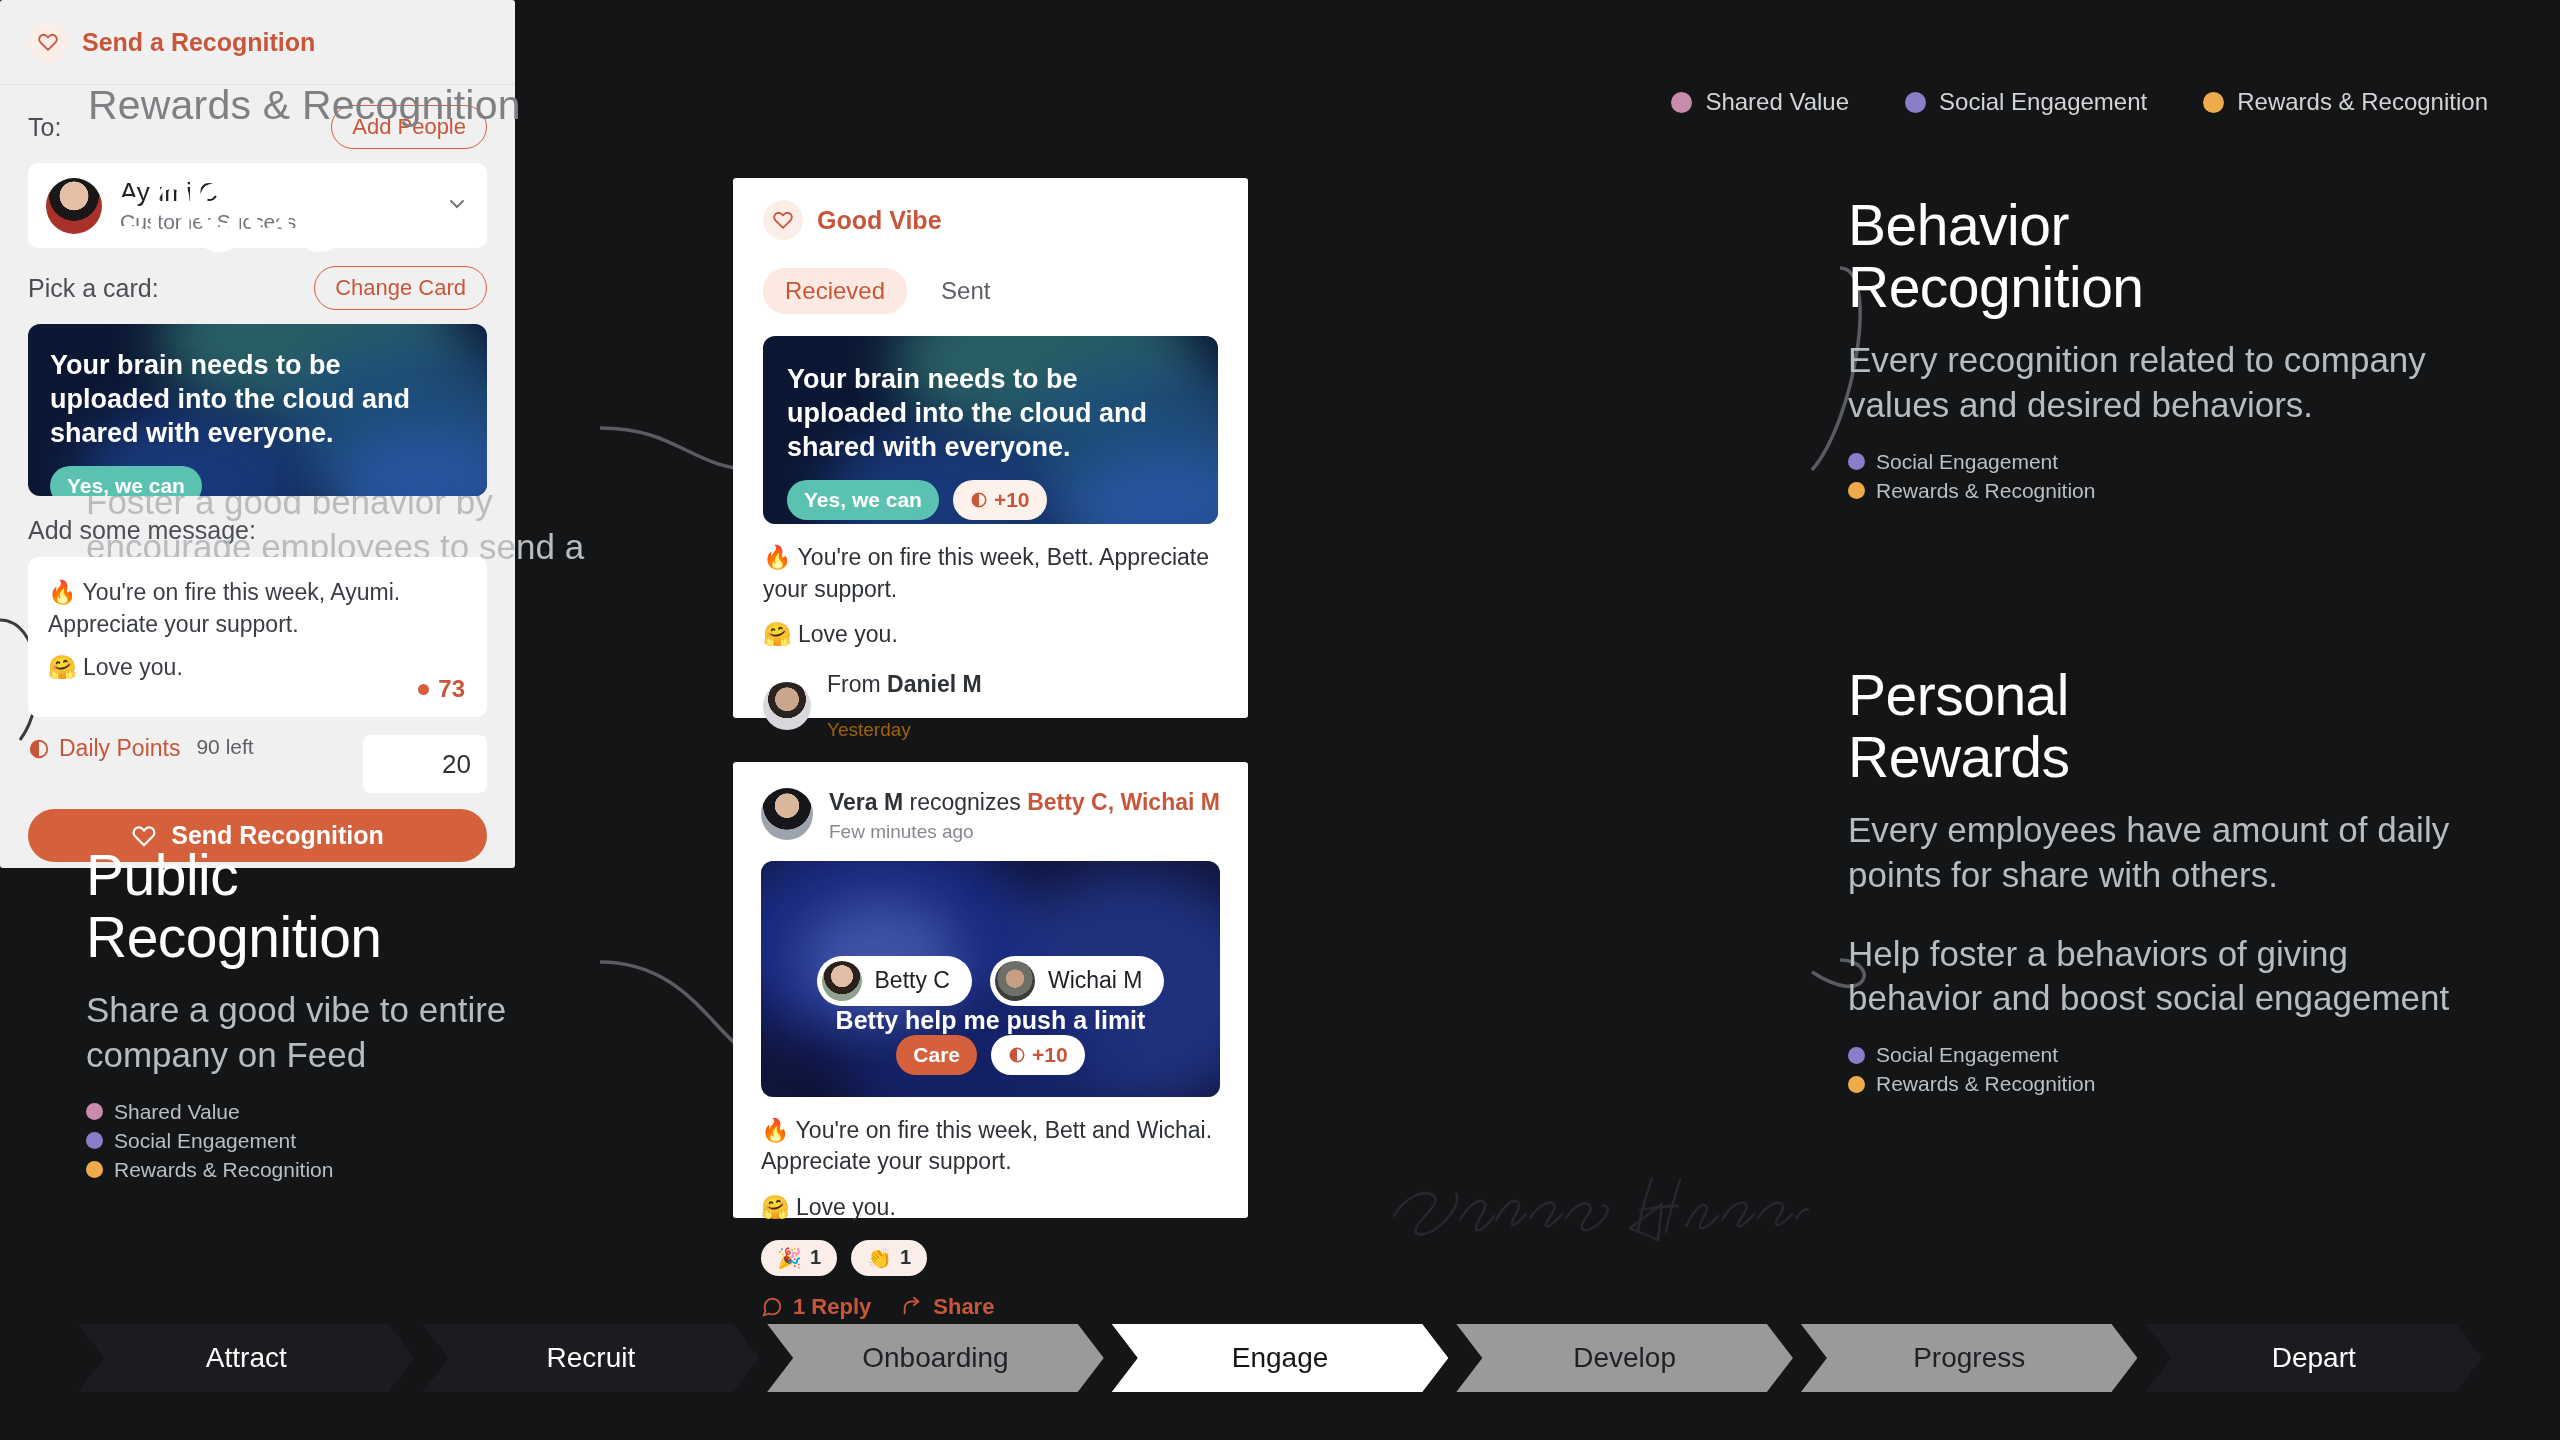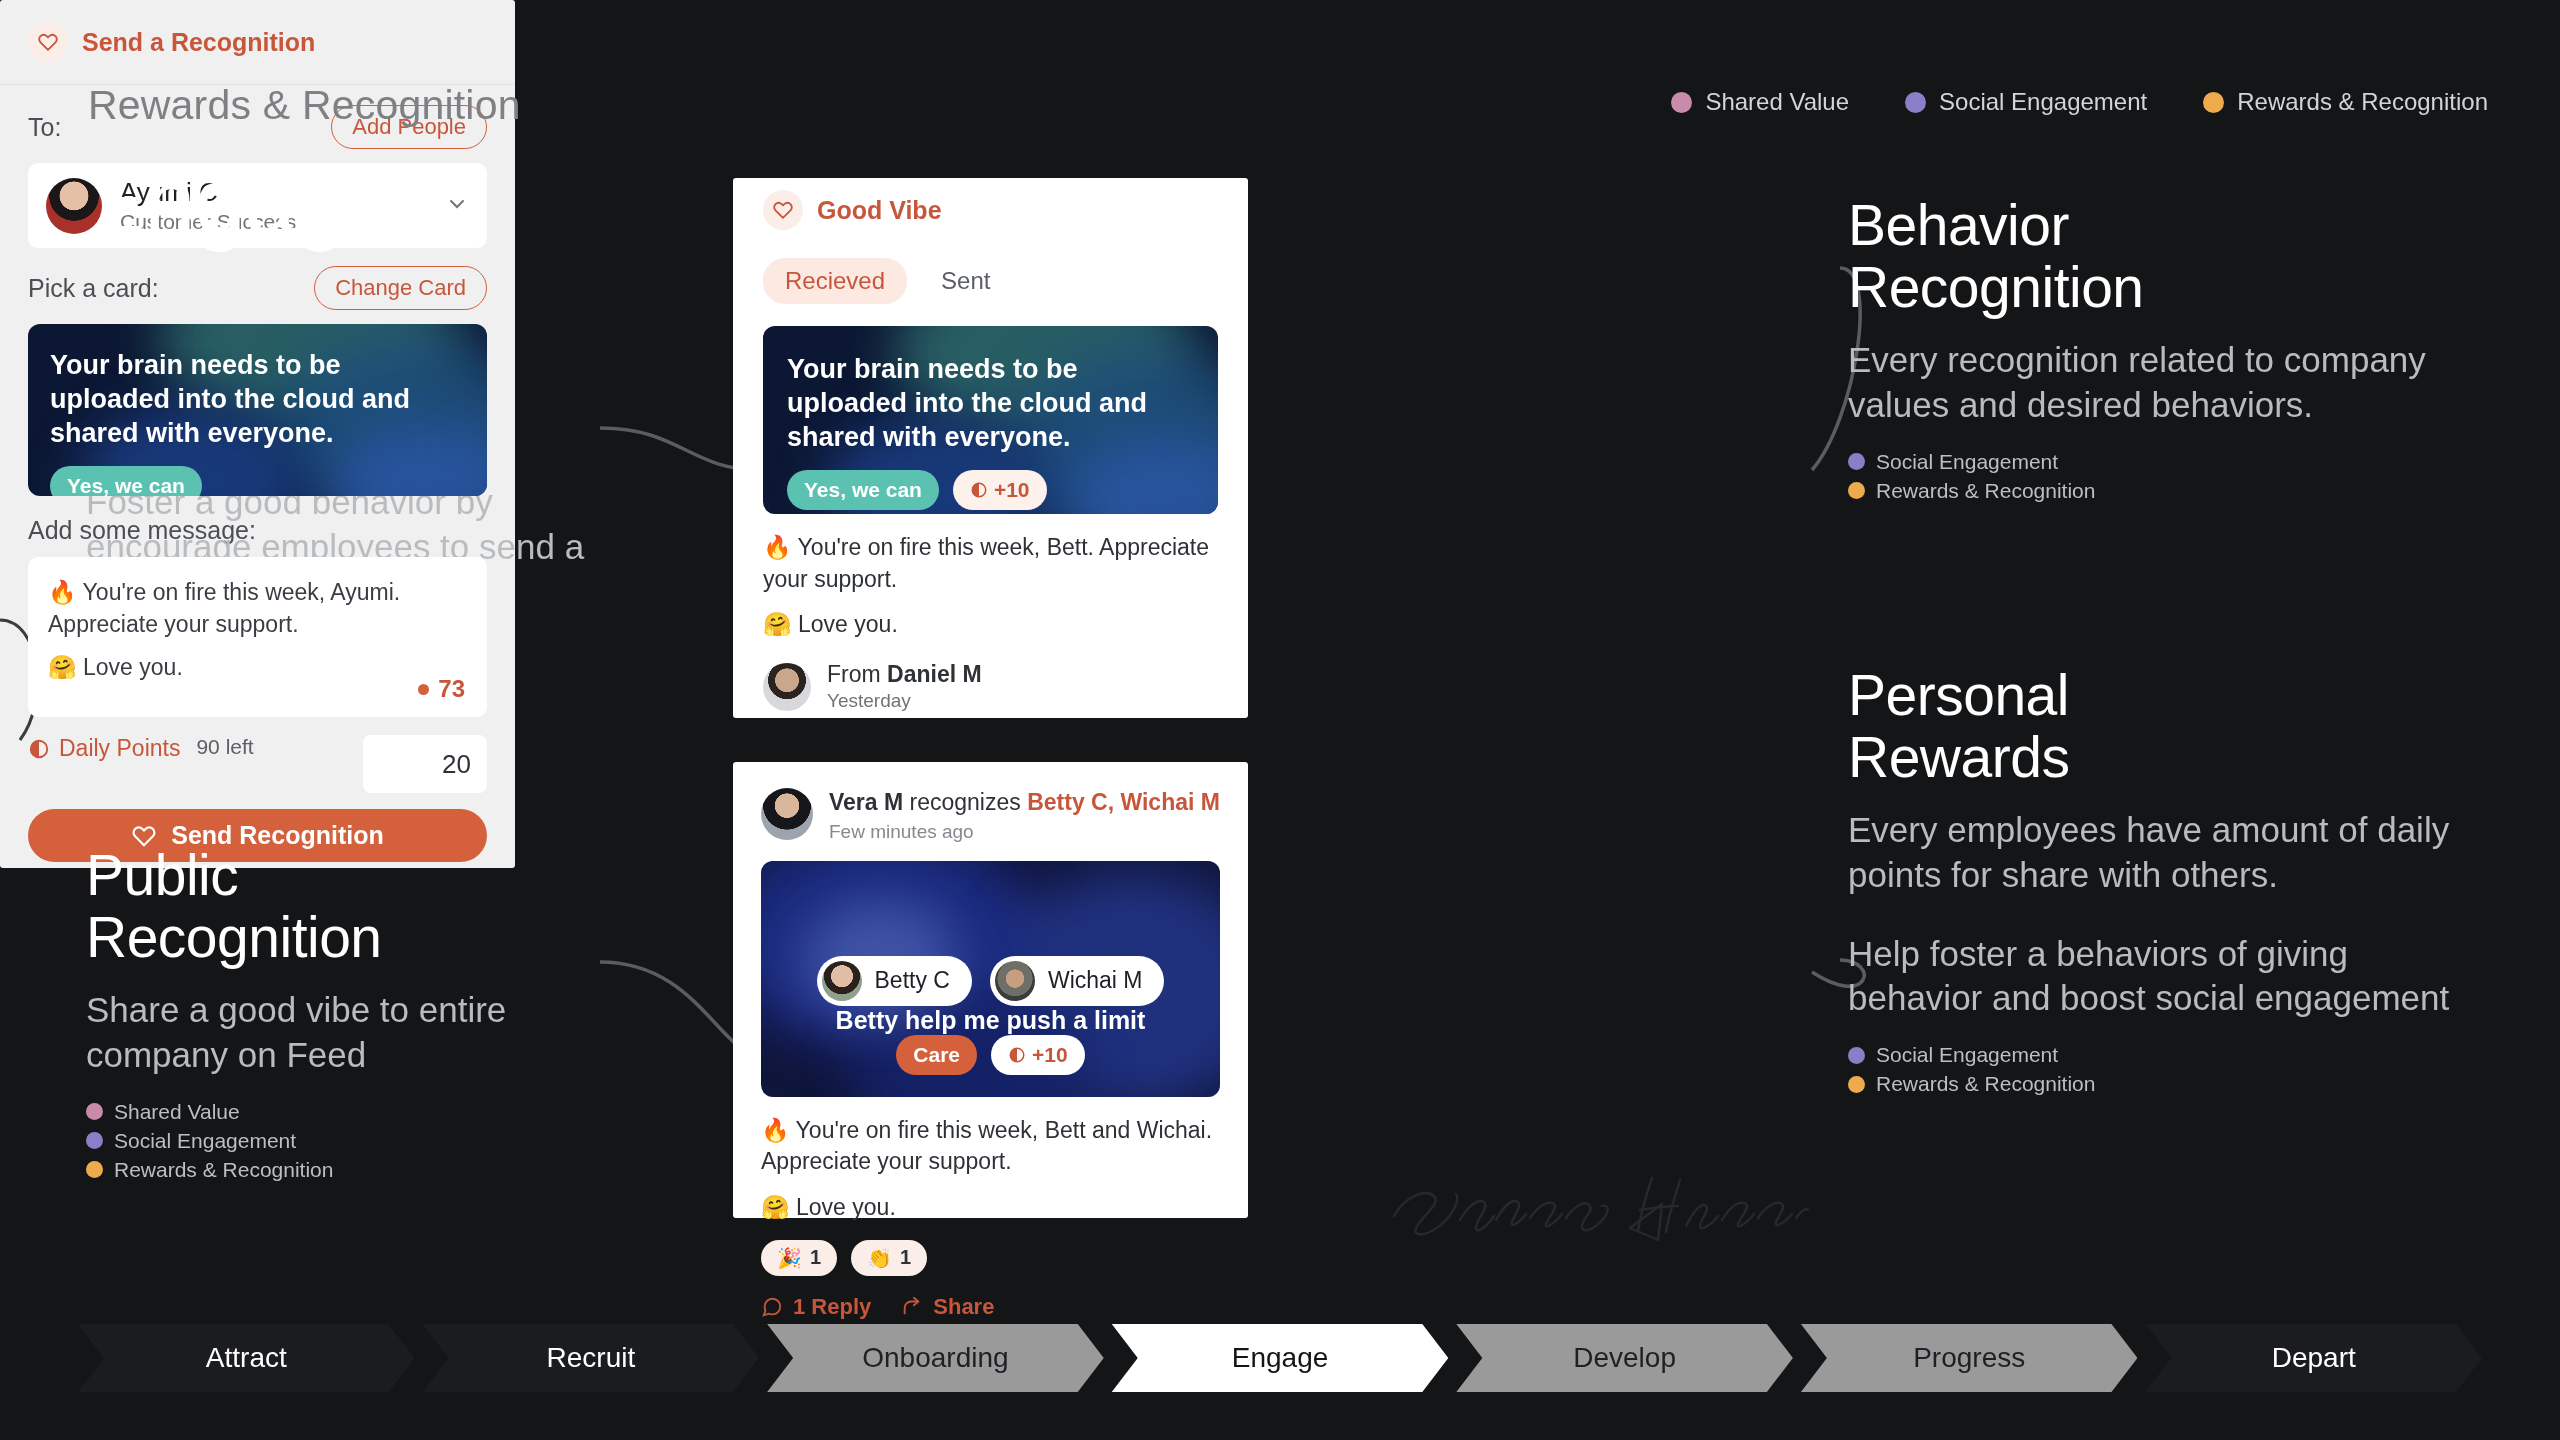--- a/index.html
+++ b/index.html
@@ -58,21 +58,21 @@
 
   
   .curves { position: absolute; inset: 0; pointer-events: none; }
 
   
   .panel { position: absolute; background: #ffffff; }
 
   
   #card-goodvibe {
     left: 733px; top: 178px; width: 515px; height: 540px;
-    border-radius: 3px; padding: 12px 30px;
+    border-radius: 3px; padding: 22px 30px;
   }
   .gv-head { display: flex; align-items: center; gap: 14px; }
   .heart-badge {
     width: 40px; height: 40px; border-radius: 50%;
     background: #fbeee9; display: flex; align-items: center; justify-content: center;
     flex: none;
   }
   .heart-badge svg { width: 22px; height: 22px; }
   .gv-title { font-size: 25px; font-weight: 700; color: #c7563a; }
 
@@ -112,21 +112,21 @@
   .msg.small-gap { margin-top: 14px; }
 
   .from-row { display: flex; align-items: center; gap: 16px; margin-top: 20px; }
   .avatar { border-radius: 50%; flex: none; overflow: hidden; position: relative; background: #c9ccd1; }
   .avatar.s48 { width: 48px; height: 48px; }
   .avatar.s52 { width: 52px; height: 52px; }
   .avatar.s56 { width: 56px; height: 56px; }
   .avatar.s40 { width: 40px; height: 40px; }
   .from-name { font-size: 23px; color: #2e3237; }
   .from-name b { font-weight: 700; }
-  .from-time { font-size: 19px; color: #737373; margin-top: 2px; }
+  .from-time { font-size: 19px; color: #a16207; margin-top: 21px; }
 
   
   #card-feed {
     left: 733px; top: 762px; width: 515px; height: 456px;
     border-radius: 3px; padding: 26px 28px;
   }
   .post-head { display: flex; align-items: flex-start; gap: 16px; }
   .post-line { font-size: 23px; color: #2e3237; line-height: 1.25; }
   .post-line b { font-weight: 700; }
   .post-line .hl { color: #c7563a; font-weight: 700; }

